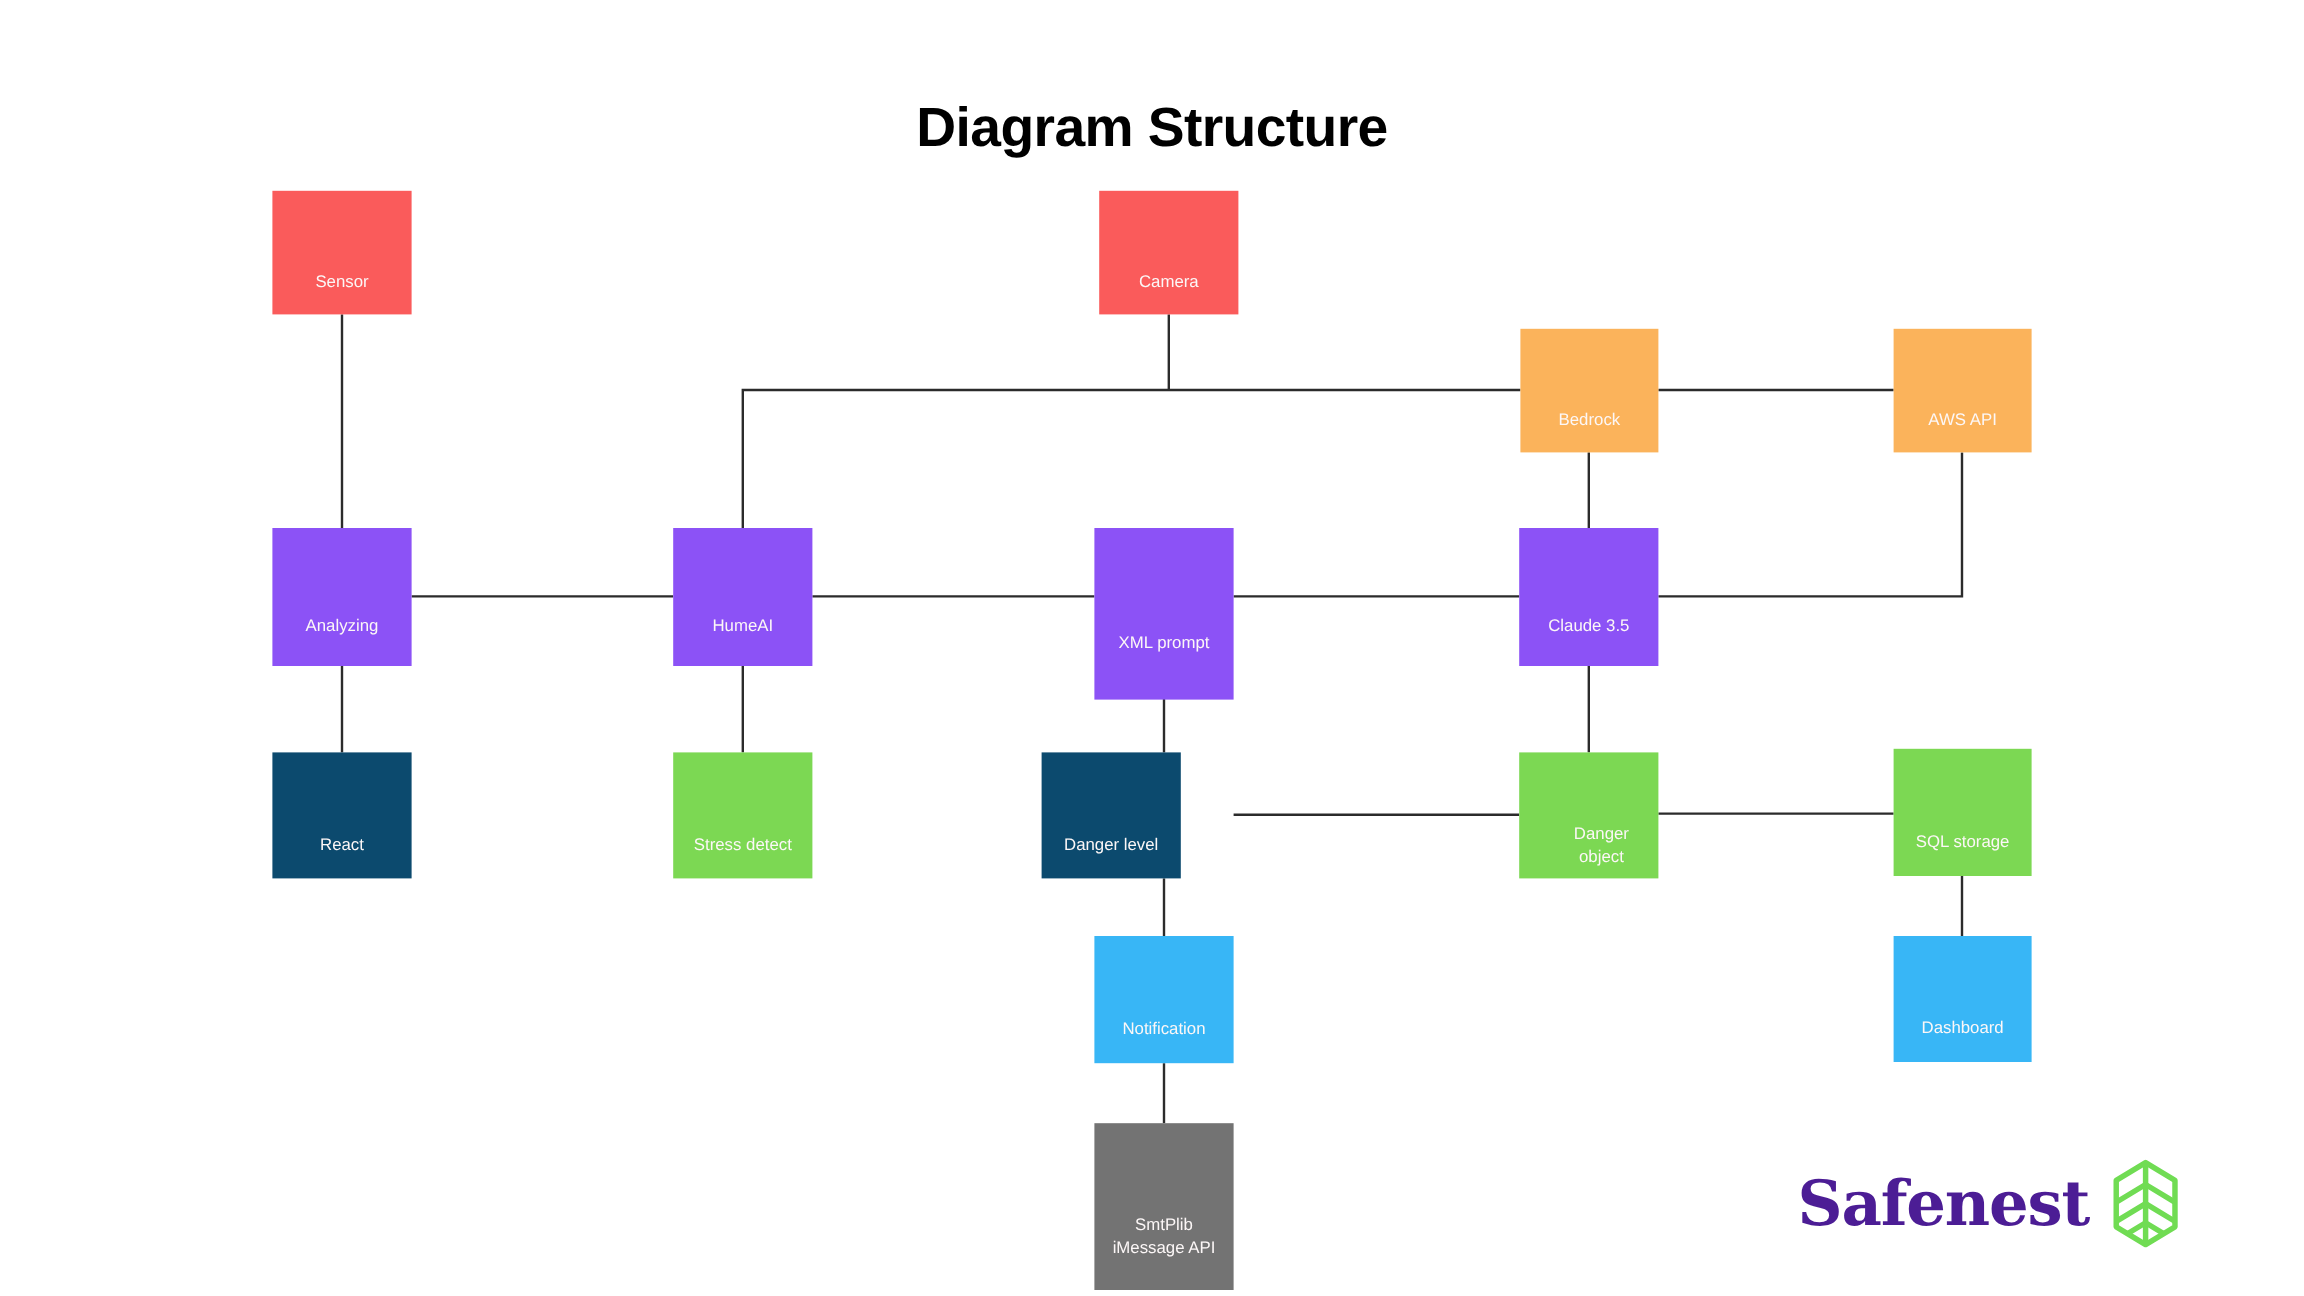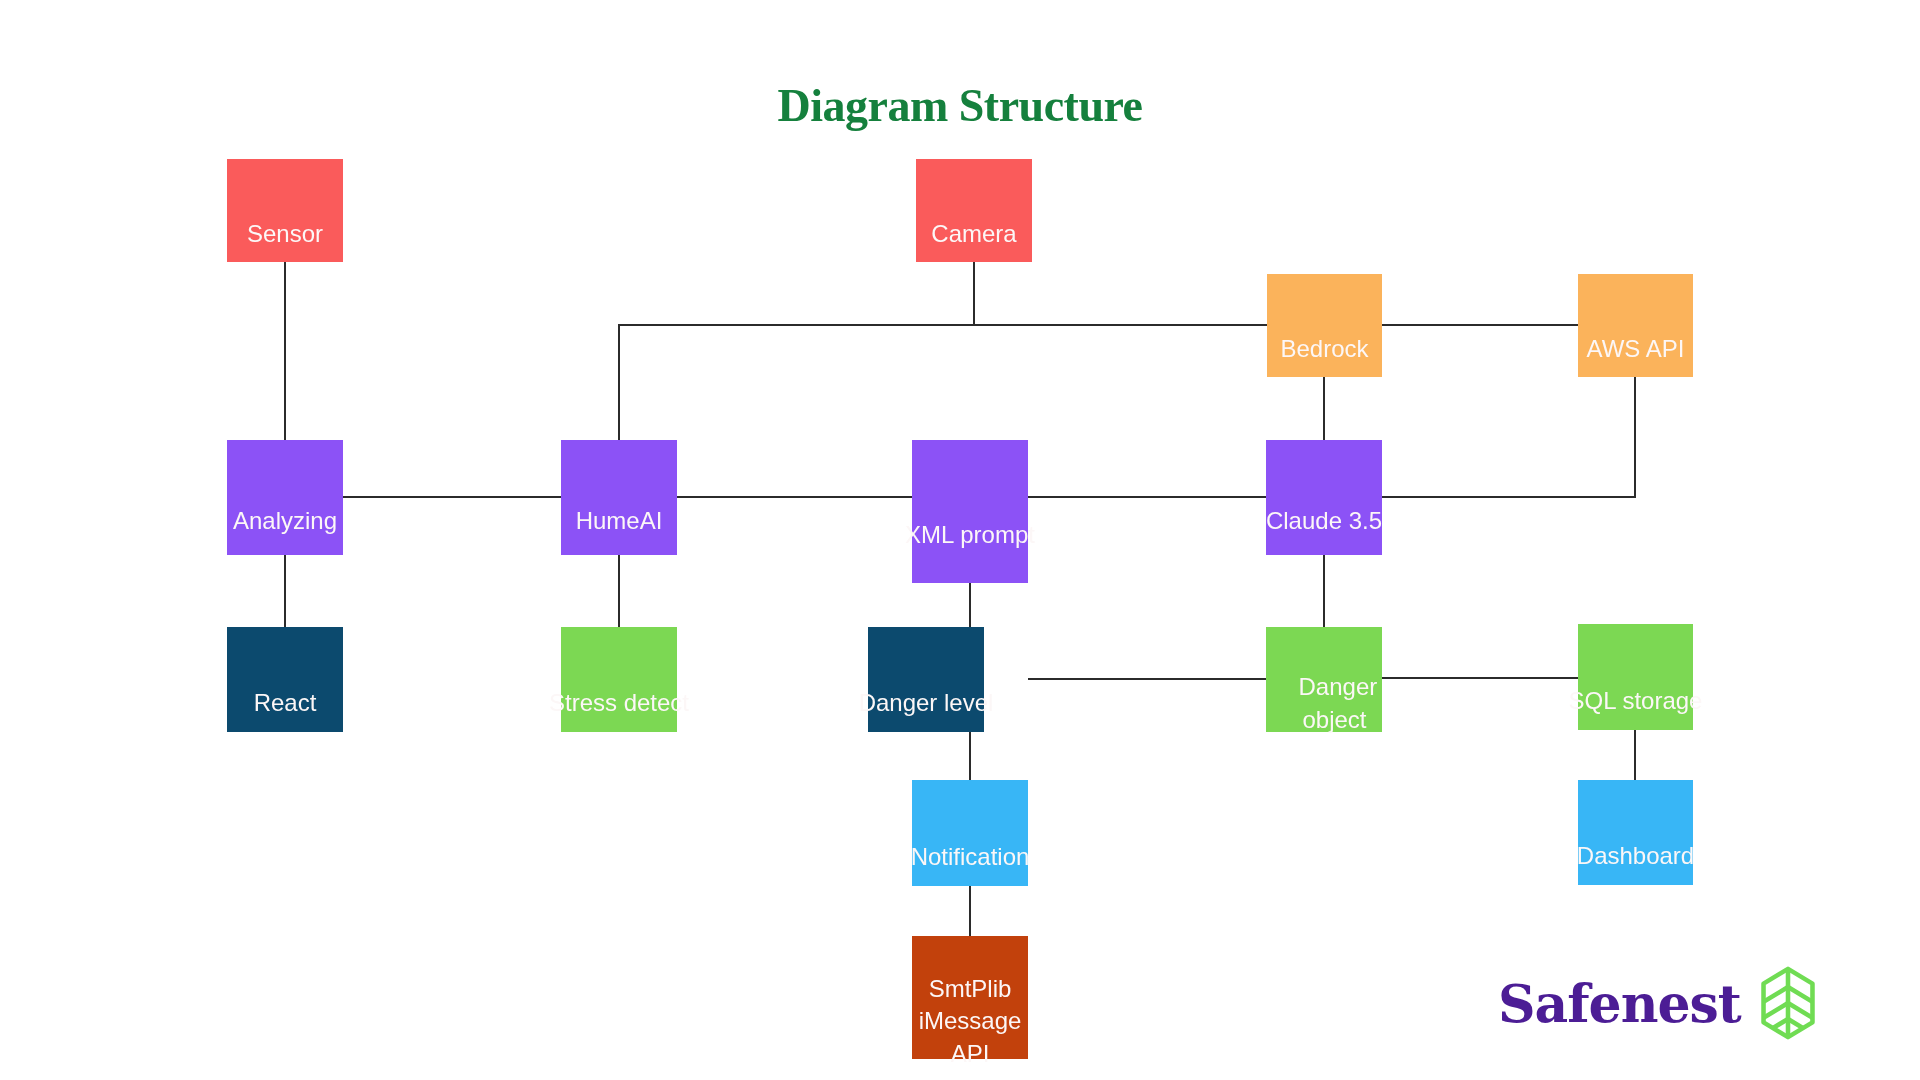--- a/index.html
+++ b/index.html
@@ -43,21 +43,21 @@
   .node {
     position: absolute;
     display: flex;
     align-items: center;
     justify-content: center;
     text-align: center;
     box-sizing: border-box;
   }
   .node-label {
     color: var(--node-text, #fcf7f7);
-    font-size: 24px;
+    font-size: 14px;
     line-height: 1.35;
     white-space: nowrap;
     margin-top: 48px;
   }
   .node-label.multiline {
     white-space: normal;
   }
   .brand {
     position: absolute;
     left: 1498px;
@@ -74,21 +74,21 @@
   }
   .brand-icon svg {
     display: block;
   }
 </style>
 </head>
 <body style="--edge-color: #2b2b2b; --node-text: #fcf7f7;">
 
 <div class="canvas">
 
-  <h1 class="title" style="color: #15803d; font-family: Liberation Serif, serif;">Diagram Structure</h1>
+  <h1 class="title" style="color: #000000;">Diagram Structure</h1>
 
   <svg class="edges" viewBox="0 0 1920 1080" xmlns="http://www.w3.org/2000/svg" aria-hidden="true">
     <path d="M285 262 V440"></path>
     <path d="M974 262 V325"></path>
     <path d="M1267 325 H619 V440"></path>
     <path d="M1382 325 H1578"></path>
     <path d="M1324 377 V440"></path>
     <path d="M1635 377 V497 H1382"></path>
     <path d="M343 497 H561"></path>
     <path d="M677 497 H912"></path>
@@ -157,21 +157,21 @@
   </div>
 
   <div class="node" style="left: 912px; top: 780px; width: 116px; height: 106px; background-color: rgb(56, 182, 246);">
     <span class="node-label">Notification</span>
   </div>
 
   <div class="node" style="left: 1578px; top: 780px; width: 115px; height: 105px; background-color: rgb(56, 182, 246);">
     <span class="node-label">Dashboard</span>
   </div>
 
-  <div class="node" style="left: 912px; top: 936px; width: 116px; height: 123px; background-color: #c2410c;">
+  <div class="node" style="left: 912px; top: 936px; width: 116px; height: 139px; background-color: #737373;">
     <span class="node-label multiline" style="max-width:110px">SmtPlib iMessage API</span>
   </div>
 
   <div class="brand">
     <span class="brand-name" style="color: #4c1d95;">Safenest</span>
     <span class="brand-icon" style="color: rgb(112, 220, 83);">
       <svg width="58" height="74" viewBox="0 0 100 130" xmlns="http://www.w3.org/2000/svg" aria-hidden="true">
         <defs>
           <clipPath id="leafclip">
             <path d="M50 5 L93 31 V99 L50 125 L7 99 V31 Z"></path>

